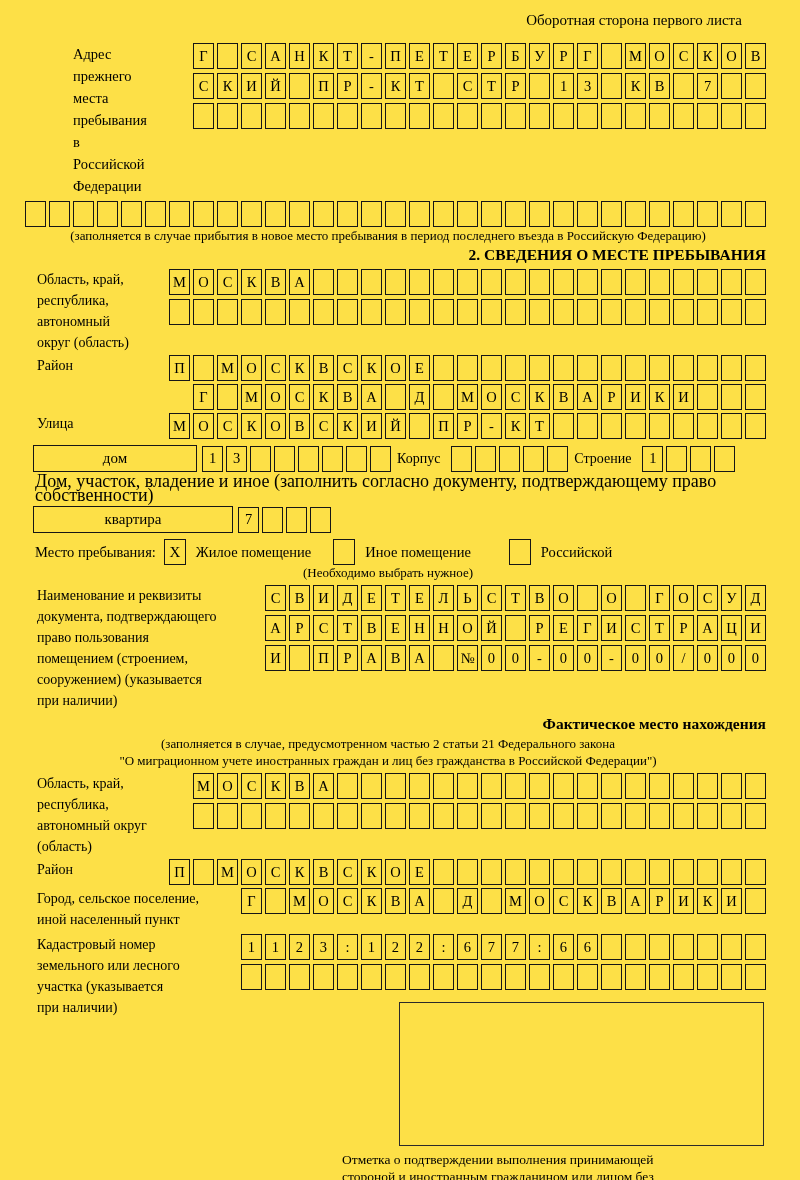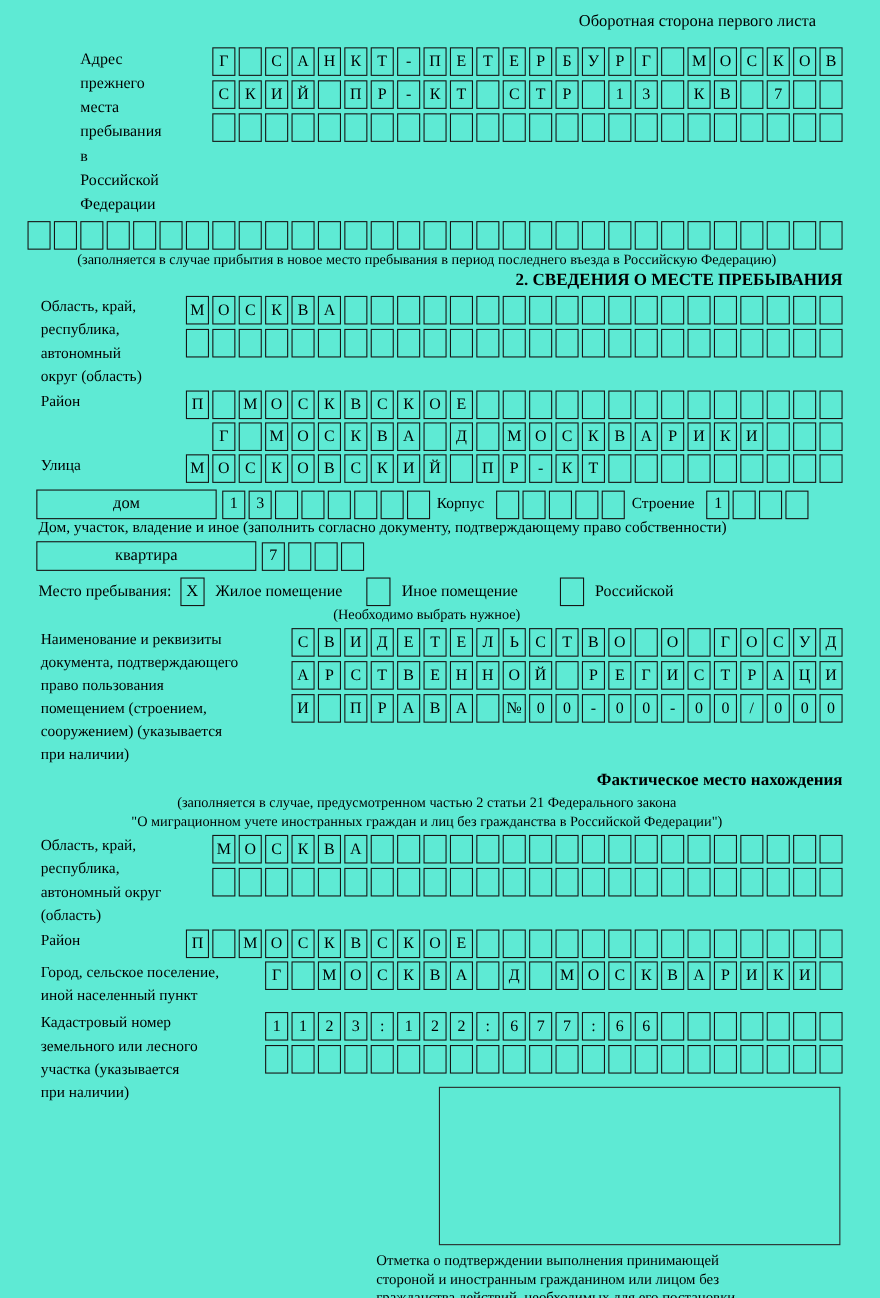--- a/index.html
+++ b/index.html
@@ -1,36 +1,36 @@
 <!DOCTYPE html>
 <html><head>
 <meta charset="utf-8">
 <style>
   * { margin:0; padding:0; box-sizing:border-box; }
   html,body { background:#ffffff; }
   body { font-family:"Liberation Serif","DejaVu Serif",serif; color:#000; }
   .page { width:800px; height:1180px; overflow:hidden; position:relative;
-          padding:12px 34px 0 10px; background:#5eead4; }
+          padding:12px 34px 0 10px; background:#fde047; }
 
   .header-note { text-align:right; font-size:15px; margin-right:24px; }
 
   
   .field { display:flex; align-items:flex-start; }
   .flabel { margin-right:auto; margin-left:27px; font-size:14px; line-height:21px;
             white-space:pre-line; }
   .flabel.addr { margin-left:63px; line-height:22px; font-size:14.5px; }
   .rows { margin-left:auto; display:flex; flex-direction:column; gap:4px; align-items:flex-end; }
 
   .cellrow { display:flex; gap:3px; justify-content:flex-end; }
   .cell { width:21px; height:26px; flex:0 0 auto; border:1.7px solid #161616;
           display:flex; align-items:center; justify-content:center;
           font-size:14.5px; line-height:1; }
 
   .note-center { text-align:center; font-size:13px; line-height:14px; }
-  .note-left { font-size:14px; line-height:14px; margin-left:25px; }
+  .note-left { font-size:18px; line-height:14px; margin-left:25px; }
   .heading { text-align:right; font-weight:bold; font-size:15.5px; line-height:18px; }
 
   .house-row, .apt-row { display:flex; align-items:center; margin-left:23px; }
   .widebox { height:27px; border:1.7px solid #161616; display:flex; align-items:center;
              justify-content:center; font-size:15px; flex:0 0 auto; }
   .widebox.house { width:164px; }
   .widebox.apt { width:200px; }
   .inline-label { font-size:14px; margin:0 6px; }
   .house-row .cellrow { margin-left:5px; }
   .apt-row .cellrow { margin-left:5px; }

